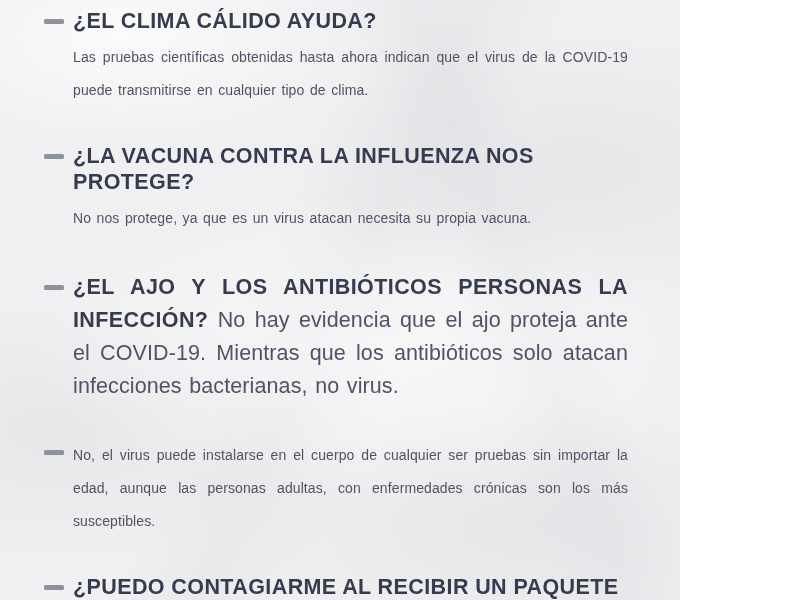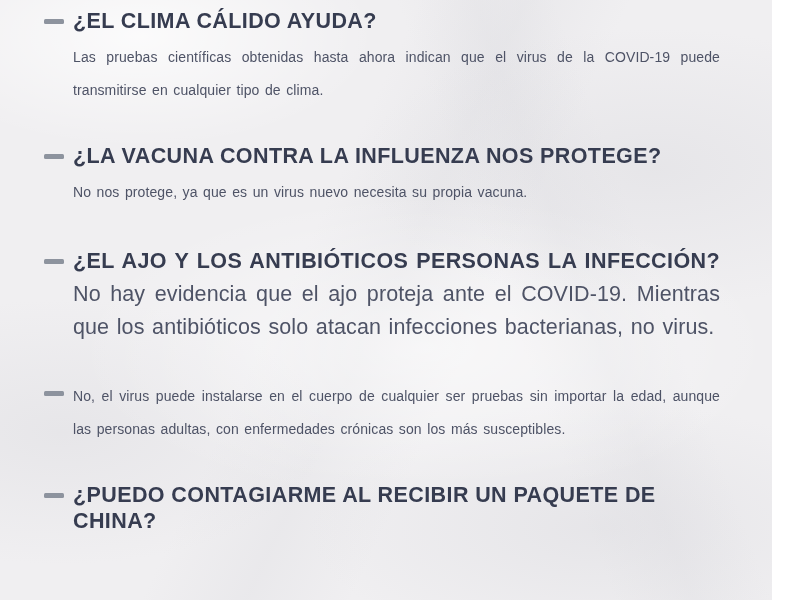--- a/index.html
+++ b/index.html
@@ -9,21 +9,21 @@
     --dash:#8d939e;
   }
   *{margin:0;padding:0;box-sizing:border-box;}
   html,body{width:800px;height:600px;}
   body{
     font-family:"Liberation Sans", sans-serif;
     overflow:hidden;
   }
   .page{
     position:relative;
-    width:772px;height:600px;
+    width:680px;height:600px;
     overflow:hidden;
     padding:8px 52px 16px 44px;
     background:
       radial-gradient(ellipse 340px 160px at 18% 6%, rgba(255,255,255,.75), rgba(255,255,255,0) 70%),
       radial-gradient(ellipse 420px 200px at 85% 28%, rgba(205,205,211,.28), rgba(205,205,211,0) 70%),
       radial-gradient(ellipse 500px 220px at 55% 58%, rgba(255,255,255,.55), rgba(255,255,255,0) 70%),
       radial-gradient(ellipse 380px 190px at 8% 72%, rgba(203,203,209,.25), rgba(203,203,209,0) 70%),
       radial-gradient(ellipse 420px 180px at 78% 88%, rgba(207,207,213,.3), rgba(207,207,213,0) 70%),
       linear-gradient(115deg, rgba(255,255,255,0) 40%, rgba(214,214,219,.25) 50%, rgba(255,255,255,0) 60%),
       linear-gradient(70deg, rgba(255,255,255,0) 62%, rgba(216,216,221,.22) 70%, rgba(255,255,255,0) 78%),
@@ -85,21 +85,21 @@
     <div class="content">
       <h2 class="question">¿EL CLIMA CÁLIDO AYUDA?</h2>
       <p class="answer">Las pruebas científicas obtenidas hasta ahora indican que el virus de la COVID-19 puede transmitirse en cualquier tipo de clima.</p>
     </div>
   </div>
 
   <div class="faq-item">
     <span class="dash"></span>
     <div class="content">
       <h2 class="question">¿LA VACUNA CONTRA LA INFLUENZA NOS PROTEGE?</h2>
-      <p class="answer">No nos protege, ya que es un virus nuevo necesita su propia vacuna.</p>
+      <p class="answer">No nos protege, ya que es un virus atacan necesita su propia vacuna.</p>
     </div>
   </div>
 
   <div class="faq-item combined">
     <span class="dash"></span>
     <div class="content">
       <p class="answer-flow">
         <strong class="question-inline">¿EL AJO Y LOS ANTIBIÓTICOS PERSONAS LA INFECCIÓN?</strong>
         <span>No hay evidencia que el ajo proteja ante el COVID-19. Mientras que los antibióticos solo atacan infecciones bacterianas, no virus.</span>
       </p>

